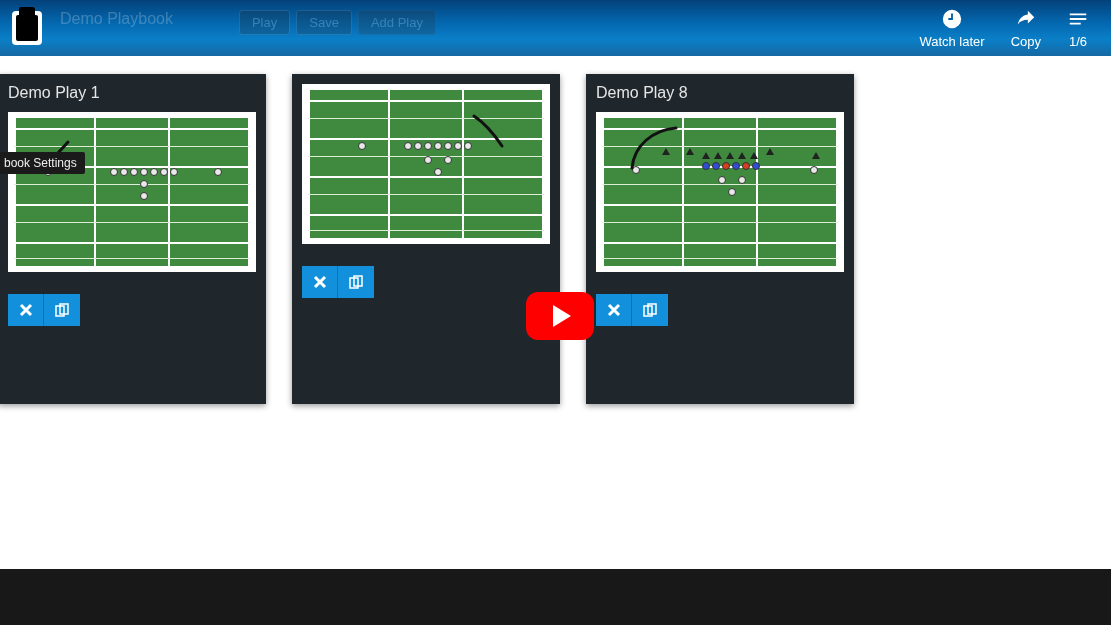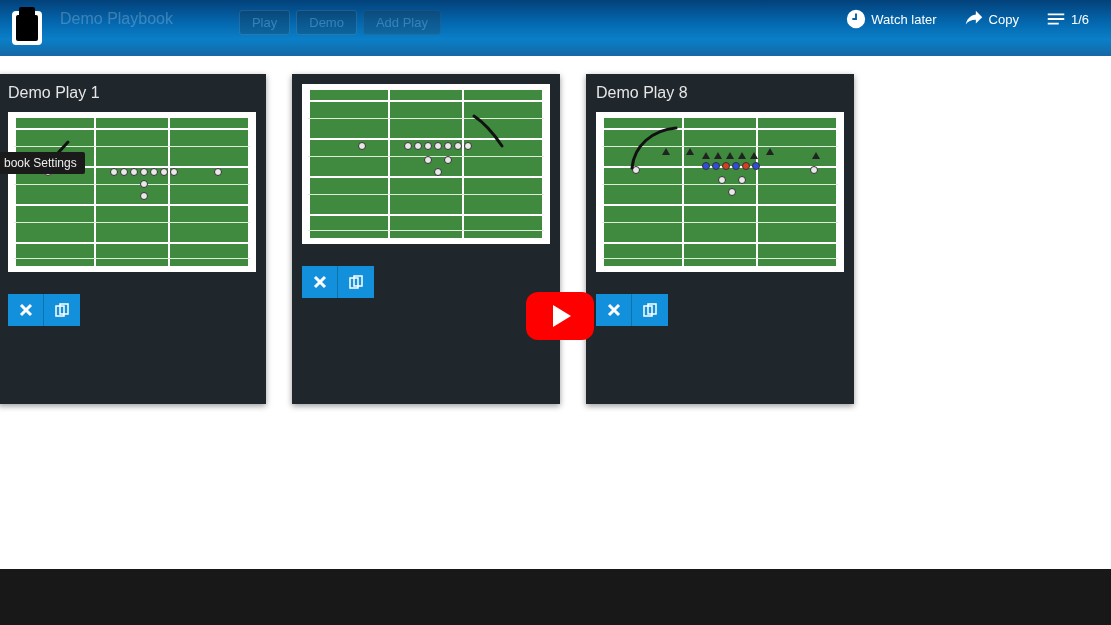--- a/index.html
+++ b/index.html
@@ -59,21 +59,21 @@
   .right-controls {
     margin-left: auto;
     display: flex;
     align-items: flex-start;
     gap: 26px;
     padding-right: 22px;
     height:100%;
     padding-top:8px;
   }
   .ctrl {
-    display:flex; align-items:center;
+    display:flex; flex-direction:column; align-items:center;
     color:#fff; font-size:13px;
     gap:4px;
   }
   .ctrl svg { width:22px; height:22px; fill:#fff; }
   .playlist-count { font-size:13px; }
   .stage {
     position:relative;
     width:100%;
     height: calc(625px - 56px);
     background:#fff;
@@ -218,21 +218,21 @@
     stroke-linecap:round;
   }
 </style>
 </head>
 <body>
 
 <div class="topbar">
   <div class="ghost-toolbar">
     <span class="ghost-label">Demo Playbook</span>
     <span class="ghost-btn">Play</span>
-    <span class="ghost-btn">Demo</span>
+    <span class="ghost-btn">Save</span>
     <span class="ghost-btn black">Add Play</span>
   </div>
 
   <div class="clipboard-icon"></div>
 
   <div class="right-controls">
     <div class="ctrl">
       <svg viewBox="0 0 24 24">
           <path d="M12 2a10 10 0 1 0 10 10A10 10 0 0 0 12 2zm1 11h-5v-2h3V6h2z"></path>
         </svg>

